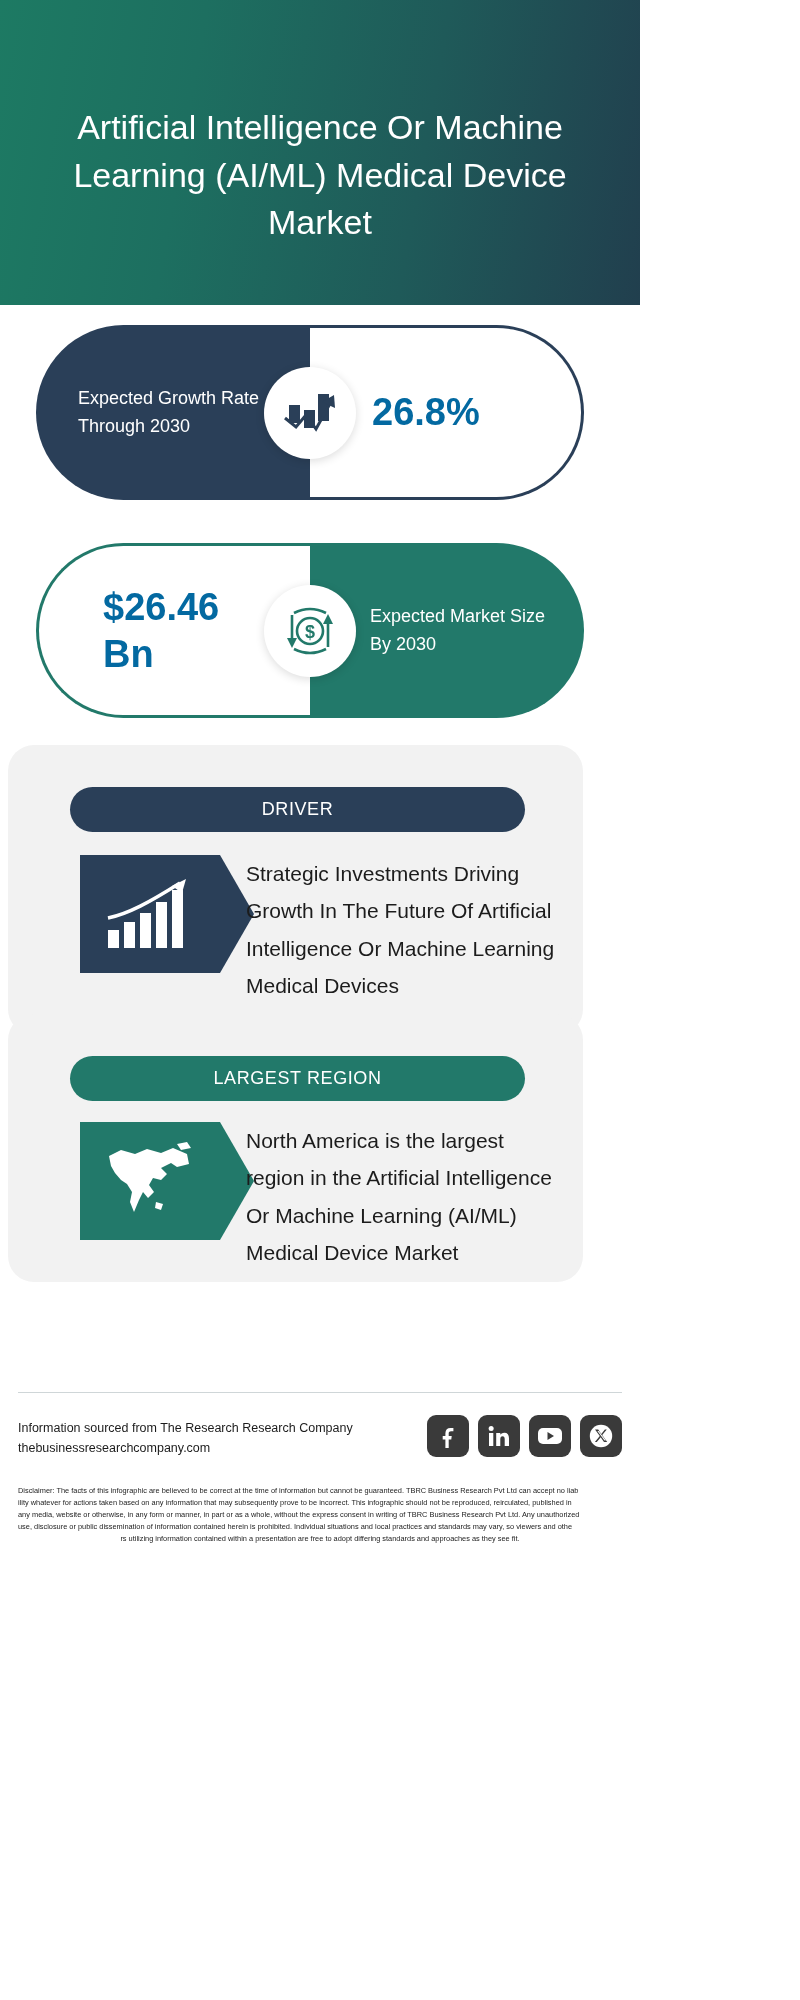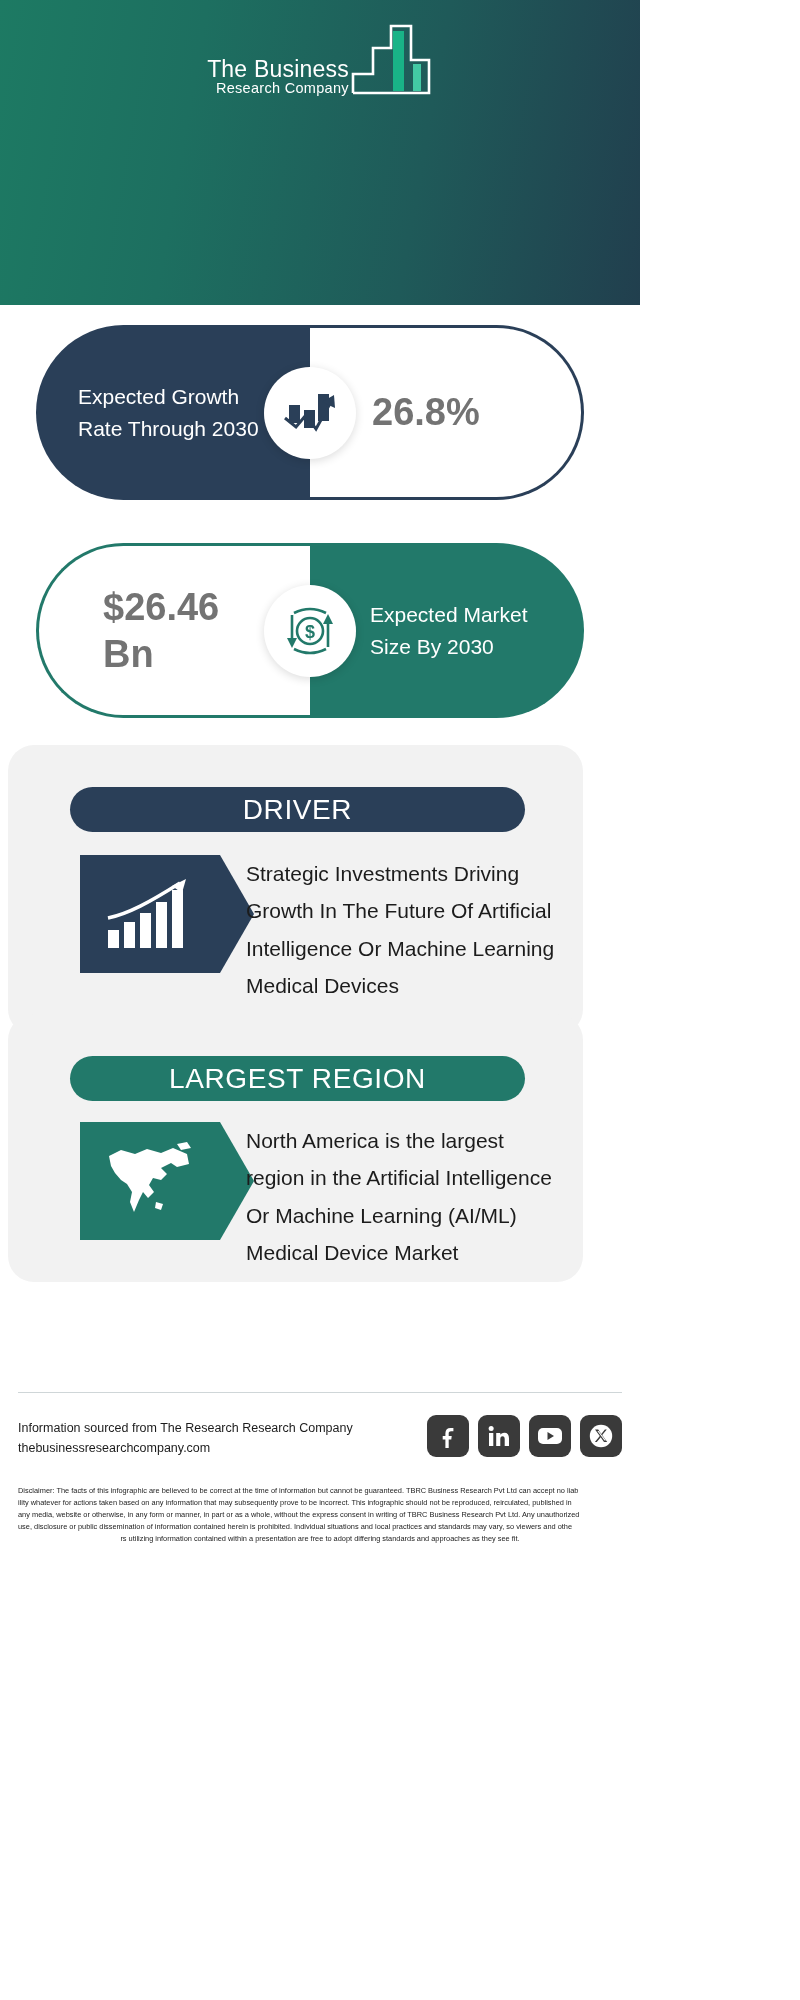--- a/index.html
+++ b/index.html
@@ -105,26 +105,26 @@
     border-bottom: 3px solid #22796a;
     border-radius: 88px 0 0 88px;
   }
   .green-fill {
     background: #22796a;
     border-radius: 0 88px 88px 0;
   }
 
   .stat-label {
     color: #ffffff;
-    font-size: 21px;
+    font-size: 18px;
     line-height: 1.52;
     font-weight: 400;
   }
   .stat-value {
-    color: #737373;
+    color: #0369a1;
     font-size: 38px;
     font-weight: 700;
     line-height: 1.22;
   }
 
   .label-left  { width: 100%; padding-left: 42px; padding-right: 46px; text-align: left; }
   .label-right { width: 100%; padding-left: 60px; padding-right: 22px; text-align: left; }
   .value-left  { width: 100%; padding-left: 64px; padding-right: 58px; text-align: left; }
   .value-right { width: 100%; padding-left: 62px; padding-right: 26px; text-align: left; }
 
@@ -159,21 +159,21 @@
     position: absolute;
     top: 42px;
     left: 62px;
     width: 455px;
     height: 45px;
     border-radius: 24px;
     display: flex;
     align-items: center;
     justify-content: center;
     color: #ffffff;
-    font-size: 28px;
+    font-size: 18px;
     letter-spacing: 0.6px;
   }
   .pill-navy  { background: #2a3f58; }
   .pill-green { background: #22796a; }
   #pill-region { left: 62px; width: 455px; }
 
   .arrow-box {
     position: absolute;
     left: 72px;
     width: 140px;
@@ -257,34 +257,22 @@
   }
   .disclaimer .last { text-align: center; display: block; }
 </style>
 </head>
 <body>
 
 <div id="page">
 
   <div class="header">
 
-    <div class="logo-wrap">
-      <div class="logo-text">
-        <div class="logo-line1">The Business</div>
-        <div class="logo-line2">Research Company</div>
-      </div>
-      <div class="logo-mark">
-        <svg width="82" height="74" viewBox="0 0 82 74">
-          <polyline points="2,71 2,52 22,52 22,26 40,26 40,4 60,4 60,38 78,38 78,71 2,71" fill="none" stroke="#ffffff" stroke-width="2.6"></polyline>
-          <rect x="42" y="9" width="11" height="60" fill="#19b387"></rect>
-          <rect x="62" y="42" width="8" height="27" fill="#43c9a4"></rect>
-        </svg>
-      </div>
-    </div>
-
+
+    <div class="title">Artificial Intelligence Or Machine Learning (AI/ML) Medical Device Market</div>
   </div>
 
   <div class="stat-card" id="stat-growth">
     <div class="half half-left navy-fill">
       <div class="stat-label label-left">Expected Growth Rate Through 2030</div>
     </div>
     <div class="half half-right navy-outline">
       <div class="stat-value value-right">26.8%</div>
     </div>
     <div class="badge">

